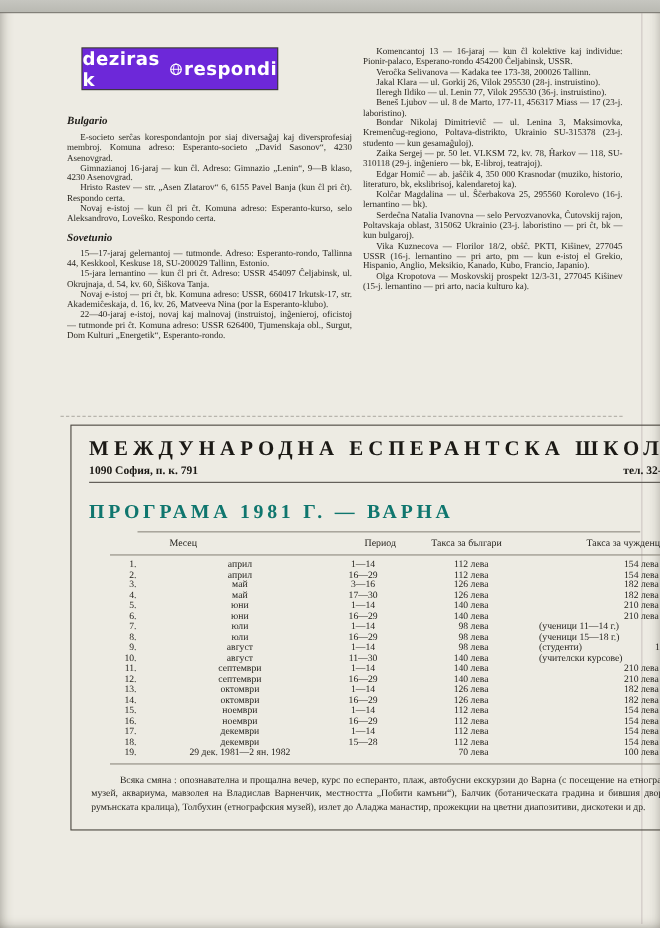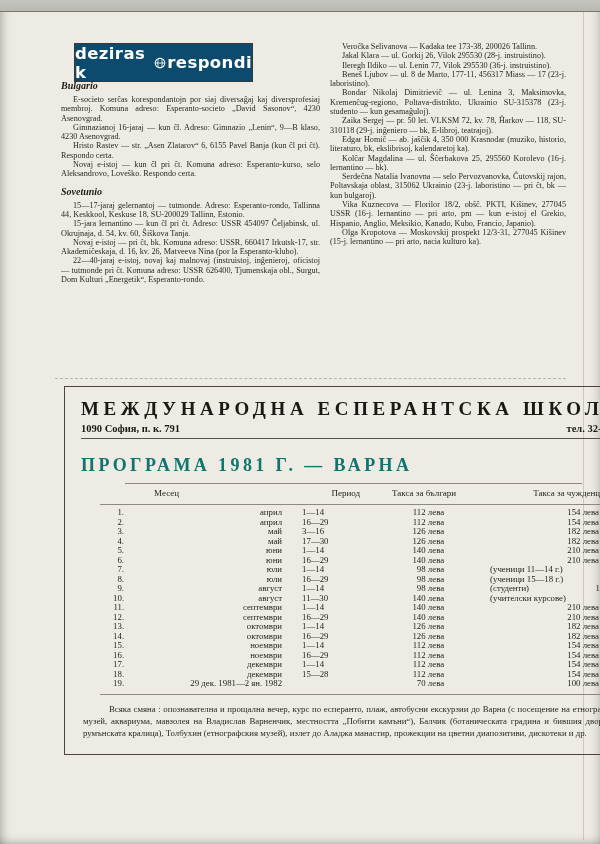--- a/index.html
+++ b/index.html
@@ -24,30 +24,30 @@
     border-bottom:1px solid #77756e;
   }
   .edge-right-line{
     position:absolute;top:12px;bottom:4px;right:16px;width:1px;
     background:rgba(150,130,135,.35);
   }
 
   
   .correspond-box{
     position:absolute;left:75px;top:44px;width:177px;height:37px;
-    background:#0c4a6e;color:#fff;
+    background:#6d28d9;color:#fff;
     display:flex;align-items:center;justify-content:center;
     font-family:"DejaVu Sans",sans-serif;font-weight:bold;
     font-size:16.5px;letter-spacing:.4px;
     box-shadow:0 0 0 1px #3a3833;
   }
   .globe-icon{display:inline-block;margin:0 1px;position:relative;top:1px;}
 
   
-  .col-left{position:absolute;left:61px;top:80px;width:259px;}
+  .col-left{position:absolute;left:61px;top:105px;width:259px;}
   .col-right{position:absolute;left:330px;top:42px;width:236px;}
   .col-heading{
     font-style:italic;font-weight:bold;font-size:10px;
     margin:7px 0 4px 0;color:#1e1c18;
   }
   .col-left .col-heading:first-child{margin-top:0;}
   .entry{
     margin:0;text-indent:12px;text-align:justify;
     font-size:8.2px;line-height:9.3px;color:#2a2822;
   }
@@ -84,22 +84,22 @@
   .thead,.trow{
     display:grid;
     grid-template-columns:34px 128px 64px 84px 1fr 86px;
     align-items:baseline;
     gap:20px;
   }
   .thead{padding:4px 0 3px 0;font-size:9px;}
   .trow{line-height:9.5px;}
   .tcell{white-space:nowrap;}
   .c-num{text-align:right;padding-right:10px;}
-  .c-month{text-align:right;}
-  .c-period{text-align:left;padding-right:8px;}
+  .c-month{text-align:center;}
+  .c-period{text-align:center;padding-right:8px;}
   .c-fee{text-align:right;padding-right:26px;}
   .c-note{text-align:center;}
   .c-fee2{text-align:right;padding-right:8px;}
   .h-month{grid-column:2;}
   .h-period{grid-column:3;text-align:right;padding-right:6px;}
   .h-feebg{grid-column:4 / 6;text-align:left;padding-left:6px;}
   .h-feefo{grid-column:6;text-align:right;padding-right:2px;}
 
   .school-footer{
     font-size:8.8px;line-height:12.2px;text-align:justify;
@@ -129,20 +129,21 @@
       <p class="entry">Gimnazianoj 16-jaraj — kun ĉl. Adreso: Gimnazio „Lenin“, 9—B klaso, 4230 Asenovgrad.</p>
       <p class="entry">Hristo Rastev — str. „Asen Zlatarov“ 6, 6155 Pavel Banja (kun ĉl pri ĉt). Respondo certa.</p>
       <p class="entry">Novaj e-istoj — kun ĉl pri ĉt. Komuna adreso: Esperanto-kurso, selo Aleksandrovo, Loveŝko. Respondo certa.</p>
       <div class="col-heading">Sovetunio</div>
       <p class="entry">15—17-jaraj gelernantoj — tutmonde. Adreso: Esperanto-rondo, Tallinna 44, Keskkool, Keskuse 18, SU-200029 Tallinn, Estonio.</p>
       <p class="entry">15-jara lernantino — kun ĉl pri ĉt. Adreso: USSR 454097 Ĉeljabinsk, ul. Okrujnaja, d. 54, kv. 60, Ŝiŝkova Tanja.</p>
       <p class="entry">Novaj e-istoj — pri ĉt, bk. Komuna adreso: USSR, 660417 Irkutsk-17, str. Akademiĉeskaja, d. 16, kv. 26, Matveeva Nina (por la Esperanto-klubo).</p>
       <p class="entry">22—40-jaraj e-istoj, novaj kaj malnovaj (instruistoj, inĝenieroj, oficistoj — tutmonde pri ĉt. Komuna adreso: USSR 626400, Tjumenskaja obl., Surgut, Dom Kulturi „Energetik“, Esperanto-rondo.</p>
     </div>
   <div class="col-right">
+      <p class="entry">Komencantoj 13 — 16-jaraj — kun ĉl kolektive kaj individue: Pionir-palaco, Esperano-rondo 454200 Ĉeljabinsk, USSR.</p>
       <p class="entry">Veroĉka Selivanova — Kadaka tee 173-38, 200026 Tallinn.</p>
       <p class="entry">Jakal Klara — ul. Gorkij 26, Vilok 295530 (28-j. instruistino).</p>
       <p class="entry">Ileregh Ildiko — ul. Lenin 77, Vilok 295530 (36-j. instruistino).</p>
       <p class="entry">Beneš Ljubov — ul. 8 de Marto, 177-11, 456317 Miass — 17 (23-j. laboristino).</p>
       <p class="entry">Bondar Nikolaj Dimitrieviĉ — ul. Lenina 3, Maksimovka, Kremenĉug-regiono, Poltava-distrikto, Ukrainio SU-315378 (23-j. studento — kun gesamaĝuloj).</p>
       <p class="entry">Zaika Sergej — pr. 50 let. VLKSM 72, kv. 78, Ĥarkov — 118, SU-310118 (29-j. inĝeniero — bk, E-libroj, teatrajoj).</p>
       <p class="entry">Edgar Homiĉ — ab. jaŝĉik 4, 350 000 Krasnodar (muziko, historio, literaturo, bk, ekslibrisoj, kalendaretoj ka).</p>
       <p class="entry">Kolĉar Magdalina — ul. Ŝĉerbakova 25, 295560 Korolevo (16-j. lernantino — bk).</p>
       <p class="entry">Serdeĉna Natalia Ivanovna — selo Pervozvanovka, Ĉutovskij rajon, Poltavskaja oblast, 315062 Ukrainio (23-j. laboristino — pri ĉt, bk — kun bulgaroj).</p>
       <p class="entry">Vika Kuznecova — Florilor 18/2, obŝĉ. PKTI, Kiŝinev, 277045 USSR (16-j. lernantino — pri arto, pm — kun e-istoj el Grekio, Hispanio, Anglio, Meksikio, Kanado, Kubo, Francio, Japanio).</p>

